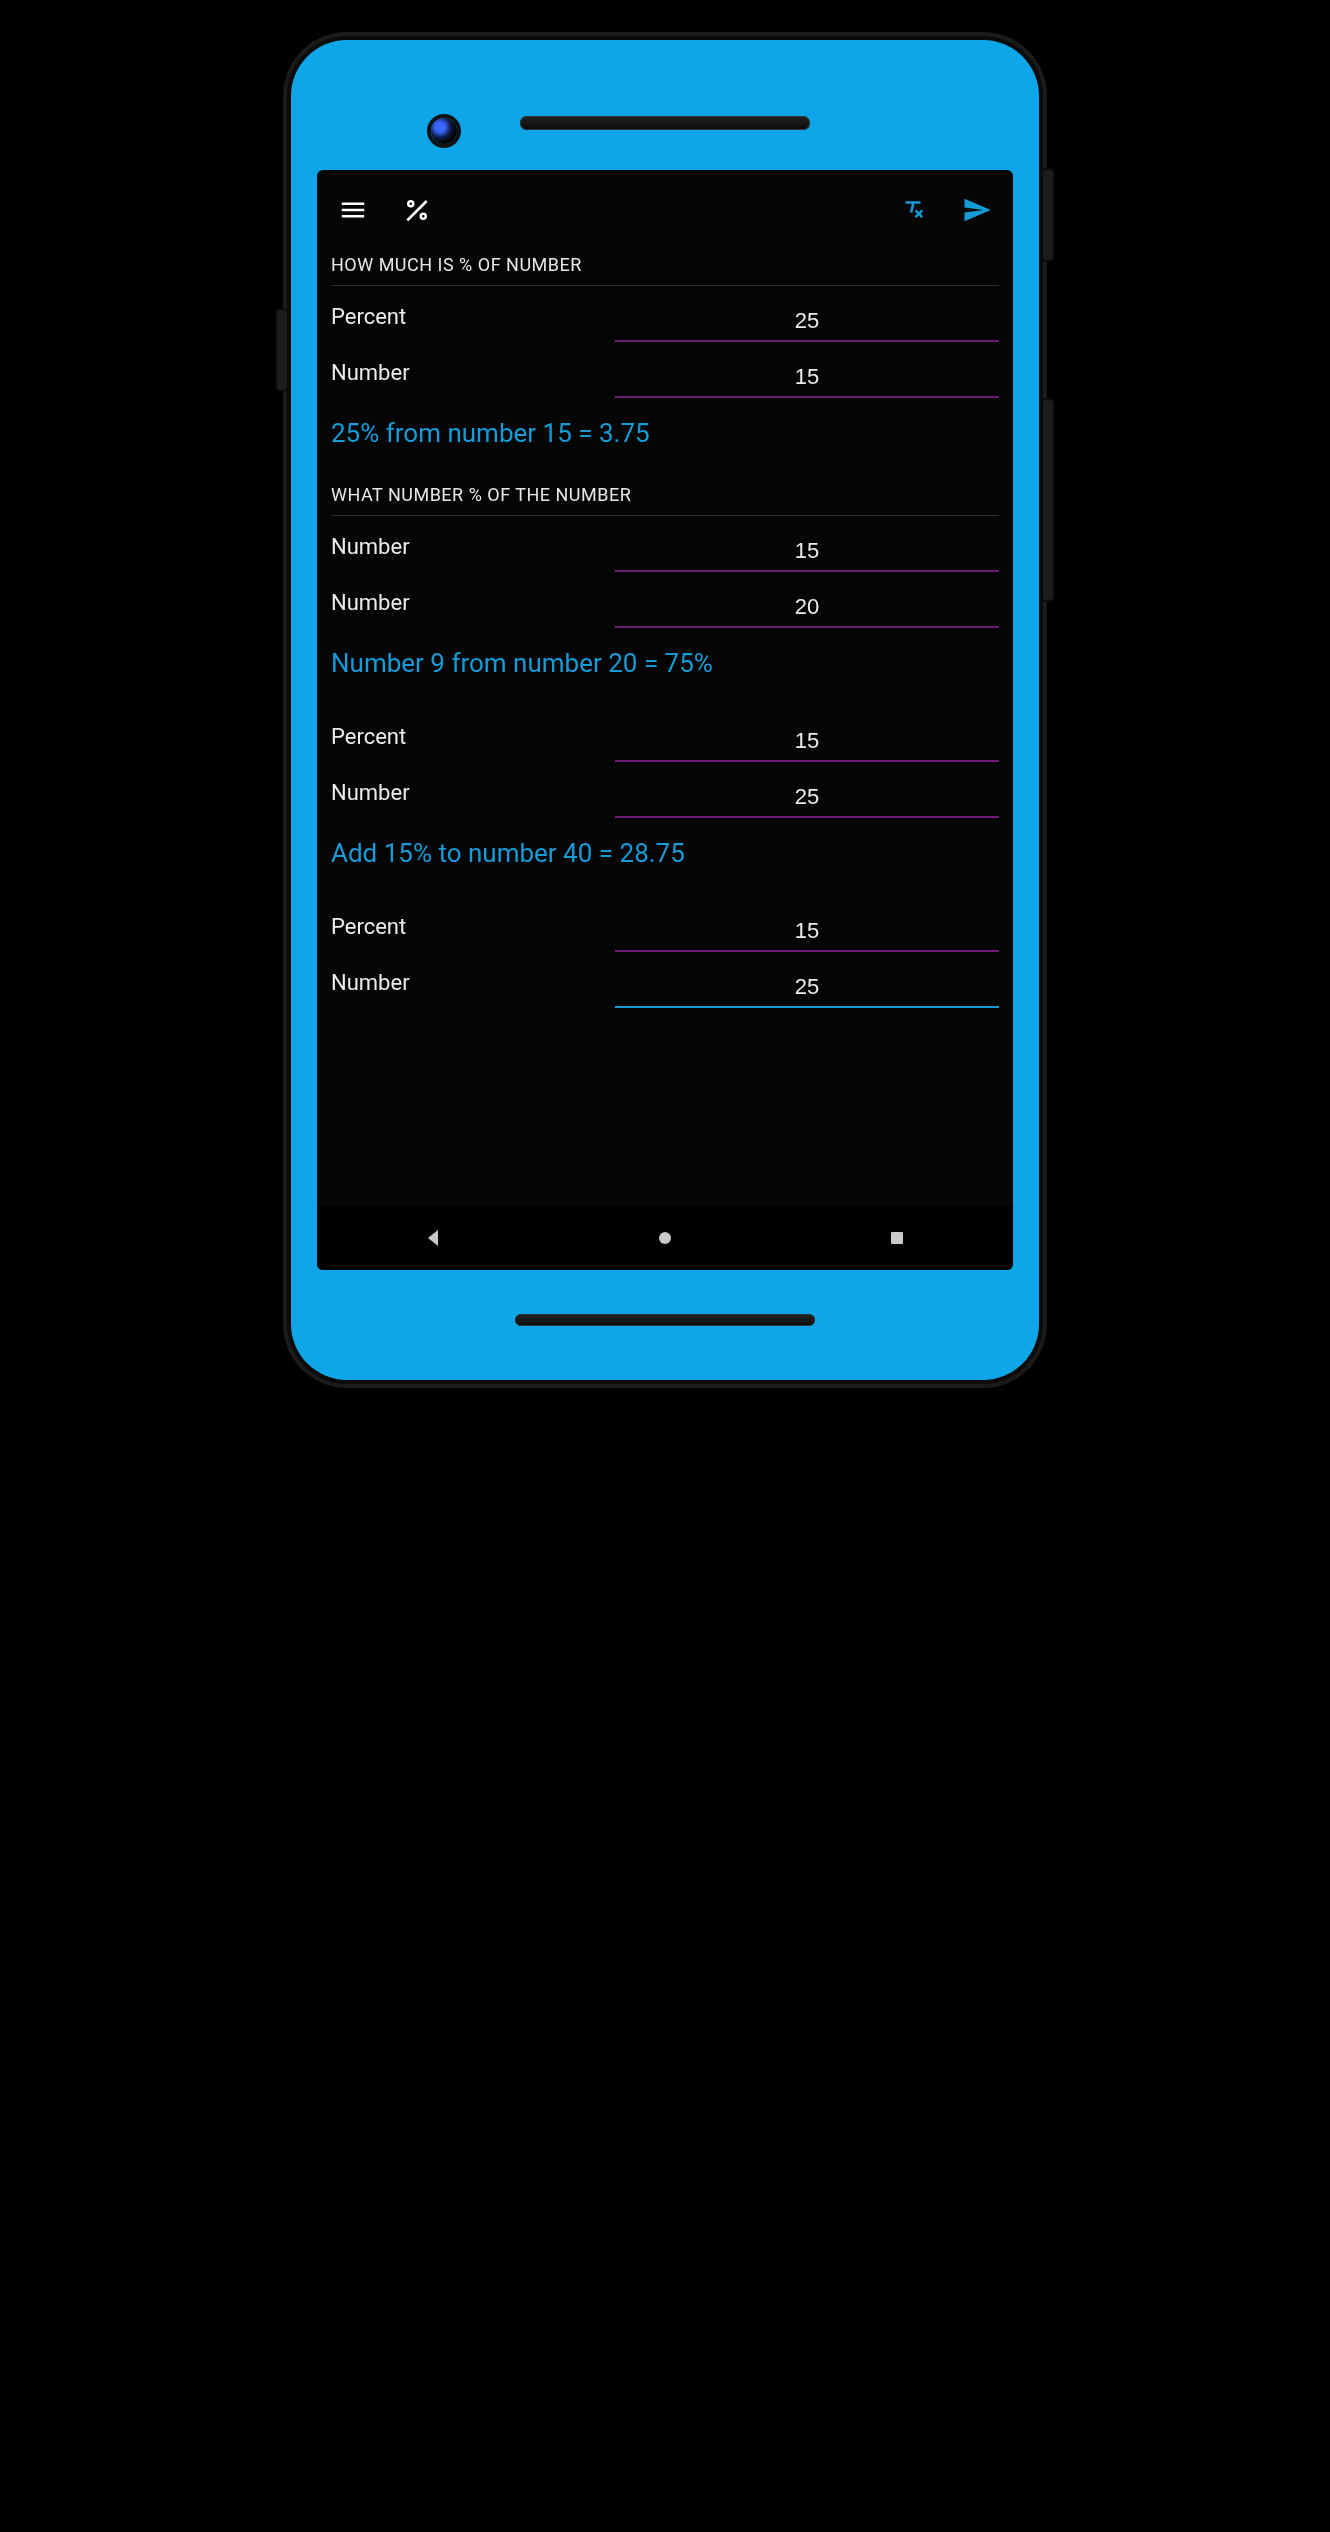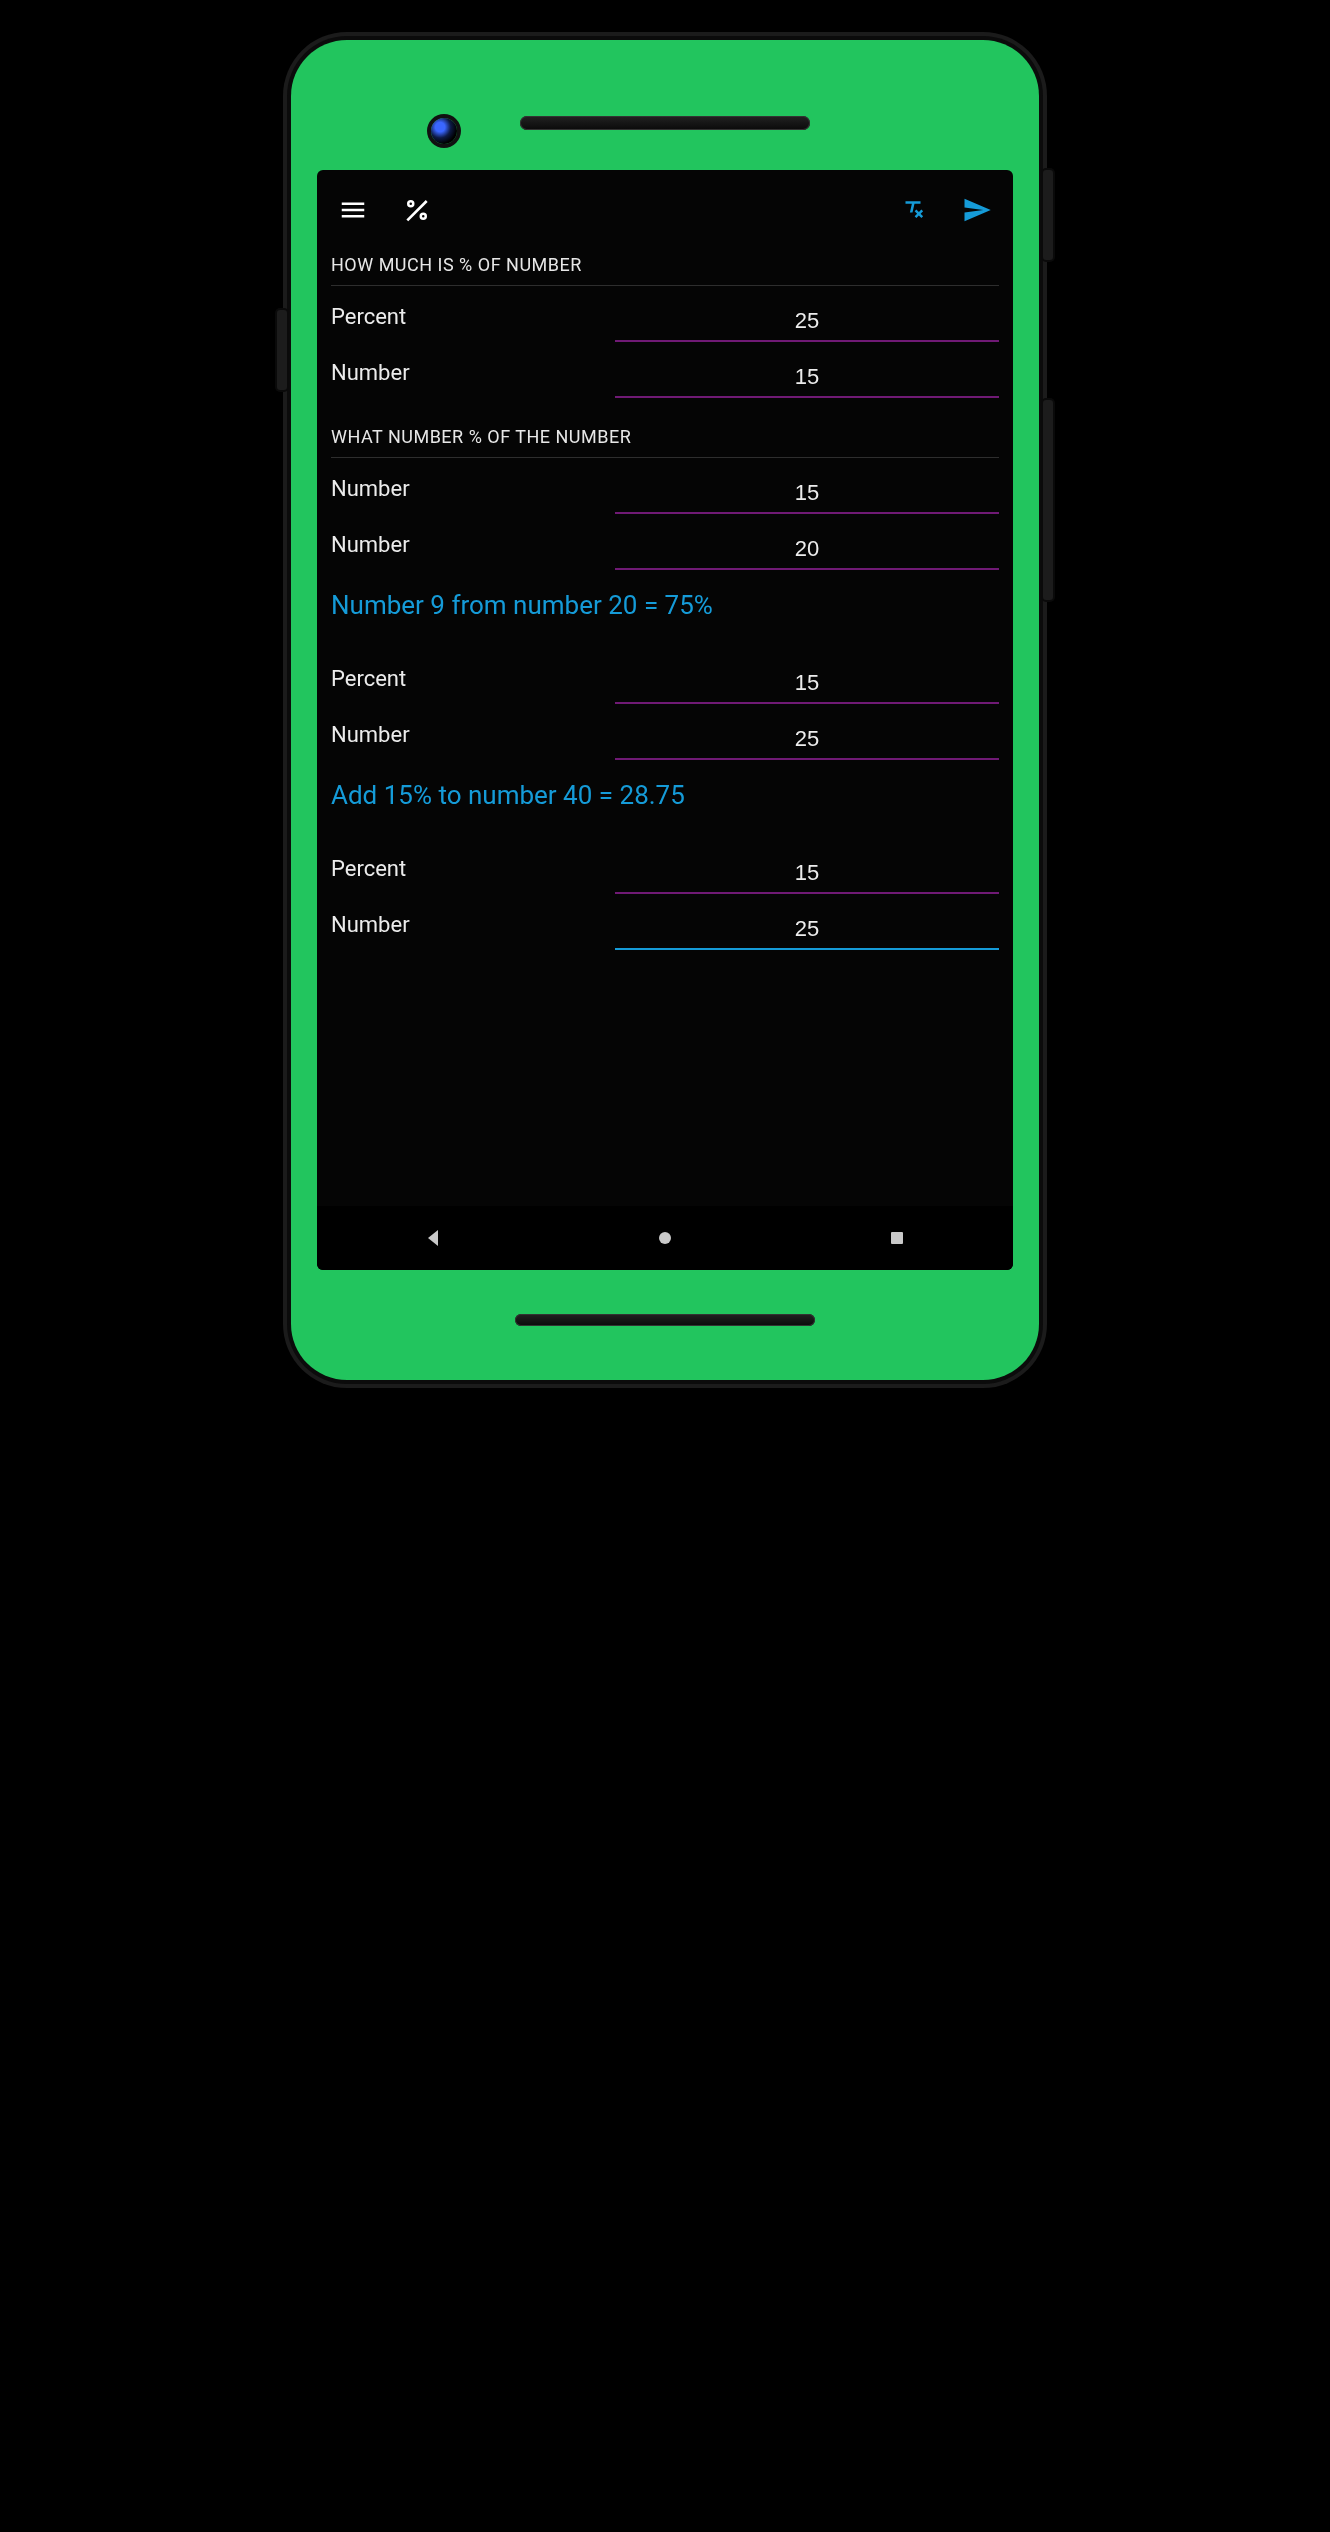--- a/index.html
+++ b/index.html
@@ -10,21 +10,21 @@
     display: flex;
     justify-content: center;
     align-items: flex-start;
     padding: 40px 0;
   }
 
   
   .phone {
     position: relative;
     width: 748px;
-    background: #22c55e;
+    background: #0ea5e9;
     border-radius: 56px;
     padding: 130px 26px 110px 26px;
     box-shadow:
       0 0 0 4px #0b0b0b,
       0 0 0 8px #1b1b1b,
       0 0 0 14px #000,
       0 30px 60px rgba(0,0,0,.6);
   }
   .phone::before {
     
@@ -192,20 +192,21 @@
           <div class="field">
               <input type="text" value="25" style="">
             </div>
         </div>
         <div class="row">
           <div class="label">Number</div>
           <div class="field">
               <input type="text" value="15" style="">
             </div>
         </div>
+        <div class="result">25% from number 15 = 3.75</div>
       </div>
 
       <div class="section">
         <div class="section-title">WHAT NUMBER % OF THE NUMBER</div>
         <div class="row">
           <div class="label">Number</div>
           <div class="field">
               <input type="text" value="15" style="">
             </div>
         </div>

